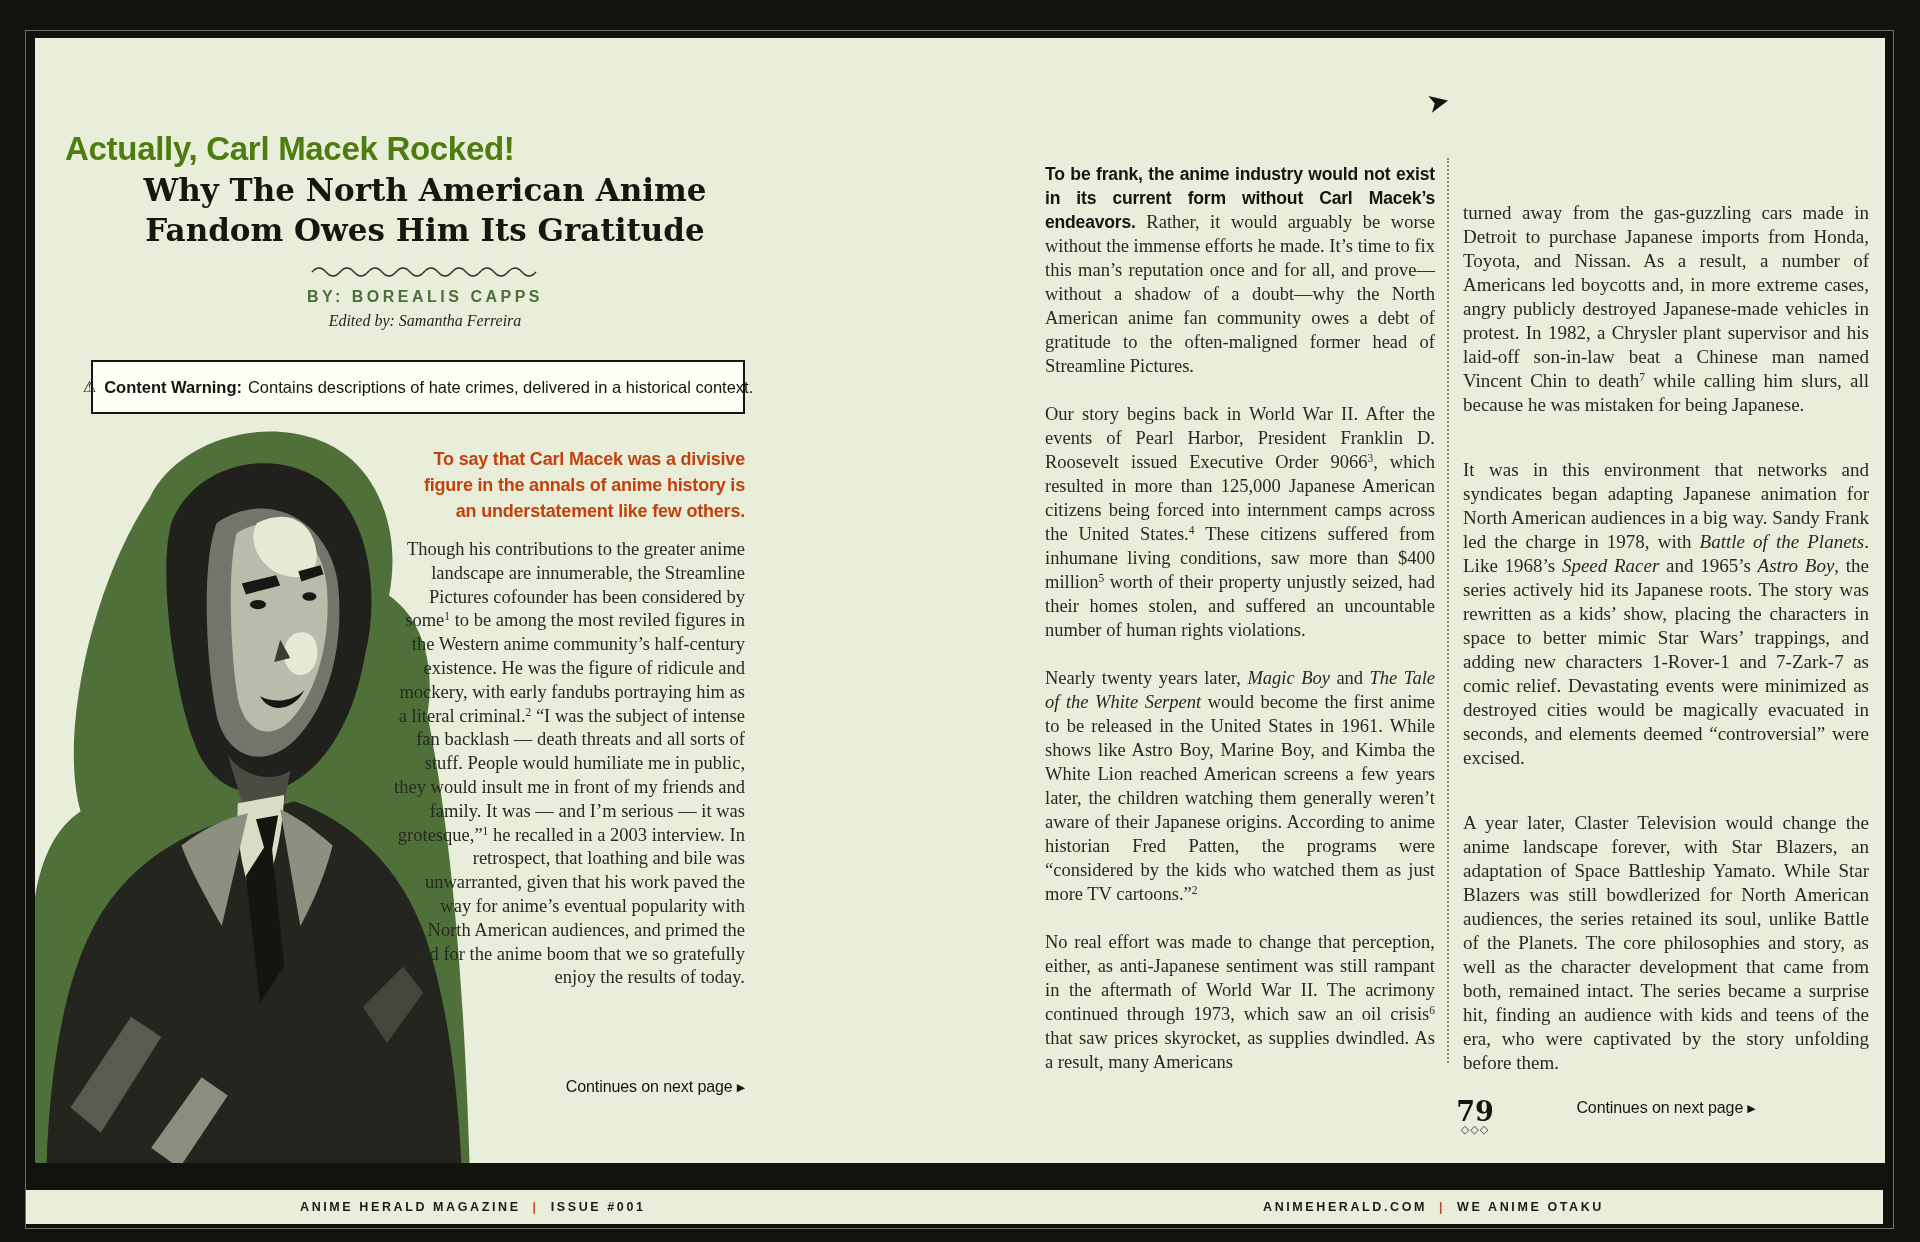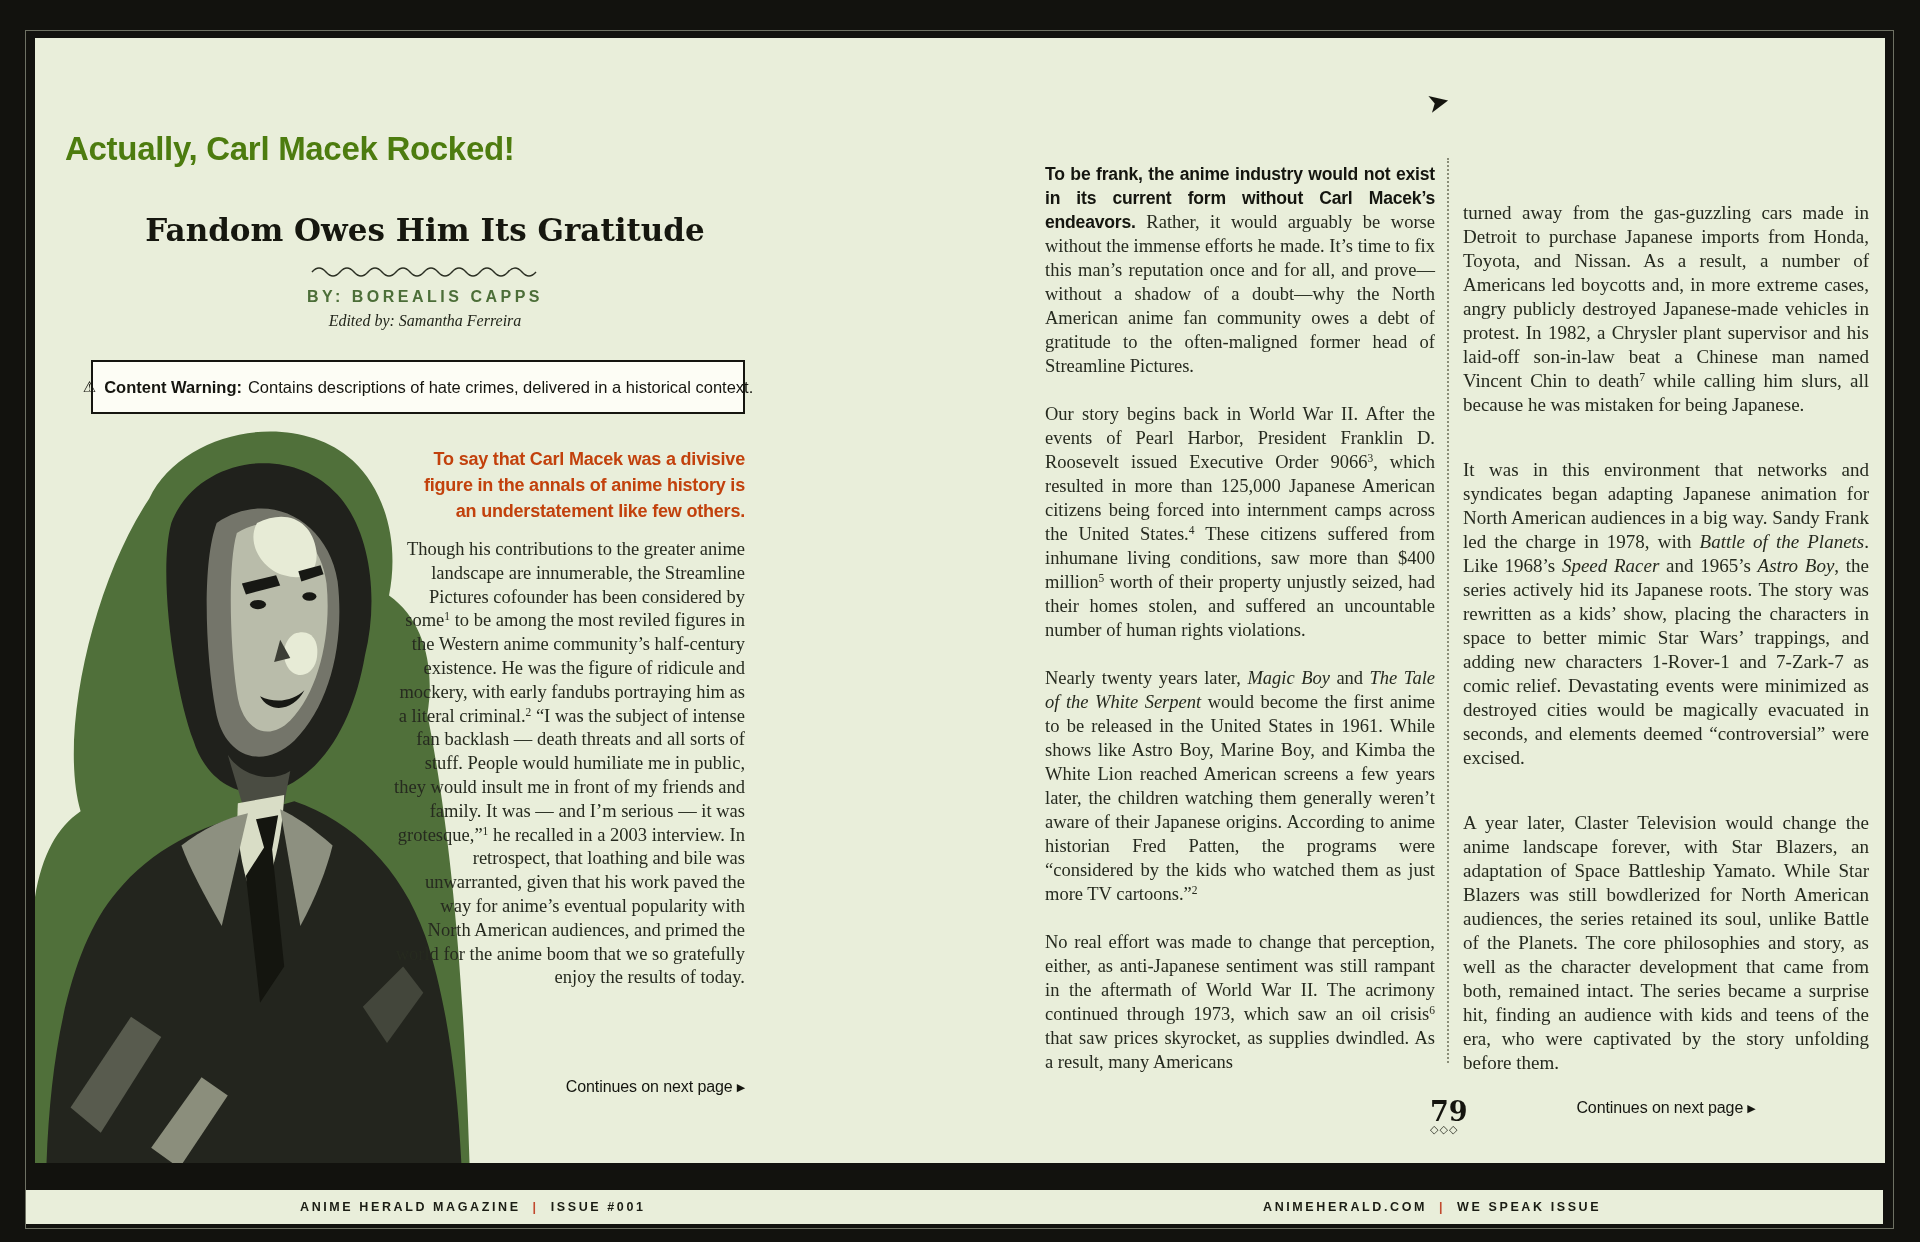--- a/index.html
+++ b/index.html
@@ -54,21 +54,21 @@
   .col-right p{font-size:19px;line-height:24px;margin-top:41px;}
   .arrow{position:absolute;left:1392px;top:48px;font-size:27px;color:#15150f;transform:rotate(-12deg);}
   .vrule{position:absolute;left:1412px;top:120px;height:905px;width:0;
          border-left:2px dotted #8a8d78;}
 
   .seg-b{font-family:"Liberation Sans",sans-serif;font-weight:700;font-size:0.95em;letter-spacing:-0.2px;color:#14150f;}
   .seg-i{font-style:italic;}
   .seg-sup{font-size:62%;vertical-align:6px;line-height:0;}
 
   
-  .pageno{position:absolute;left:1395px;top:1058px;width:90px;text-align:left;}
+  .pageno{position:absolute;left:1395px;top:1058px;width:90px;text-align:center;}
   .pageno .num{font-family:"DejaVu Serif",serif;font-weight:700;font-size:27px;color:#15150f;display:block;}
   .pageno .orn{font-size:11px;letter-spacing:1px;color:#2a2d22;display:block;margin-top:-4px;}
 
   
   .footerbar{position:absolute;left:26px;top:1190px;width:1857px;height:34px;background:#e9eeda;}
   .f-left{position:absolute;left:274px;top:50%;transform:translateY(-50%);
           font-weight:700;font-size:12.5px;letter-spacing:2.6px;color:#1b1d14;white-space:nowrap;}
   .f-right{position:absolute;left:1237px;top:50%;transform:translateY(-50%);
           font-weight:700;font-size:12.5px;letter-spacing:2.6px;color:#1b1d14;white-space:nowrap;}
   .f-pipe{color:#c2492e;margin:0 12px;}
@@ -76,21 +76,21 @@
 </head>
 <body>
 
 <div class="canvas">
   <div class="frame"></div>
 
   <div class="page">
 
     <div class="kicker">Actually, Carl Macek Rocked!</div>
     <div class="title">
-      <br>
+      <span>Why The North American Anime</span><br>
       <span>Fandom Owes Him Its Gratitude</span>
     </div>
 
     <div class="squiggle">
       <svg width="230" height="12" viewBox="0 0 230 12">
         <path d="M2 6 q7 -8 14 0 t14 0 t14 0 t14 0 t14 0 t14 0 t14 0 t14 0 t14 0 t14 0 t14 0 t14 0 t14 0 t14 0 t14 0 t14 0" fill="none" stroke="#2c3024" stroke-width="1.5"></path>
       </svg>
     </div>
 
     <div class="byline">BY: BOREALIS CAPPS</div>
@@ -164,16 +164,16 @@
       <span class="orn">◇◇◇</span>
     </div>
   </div>
 
 
   <div class="footerbar">
     <div class="f-left">
       <span>ANIME HERALD MAGAZINE</span><span class="f-pipe">|</span><span>ISSUE #001</span>
     </div>
     <div class="f-right">
-      <span>ANIMEHERALD.COM</span><span class="f-pipe">|</span><span>WE SPEAK ISSUE</span>
+      <span>ANIMEHERALD.COM</span><span class="f-pipe">|</span><span>WE ANIME OTAKU</span>
     </div>
   </div>
 </div>
 
 </body></html>

